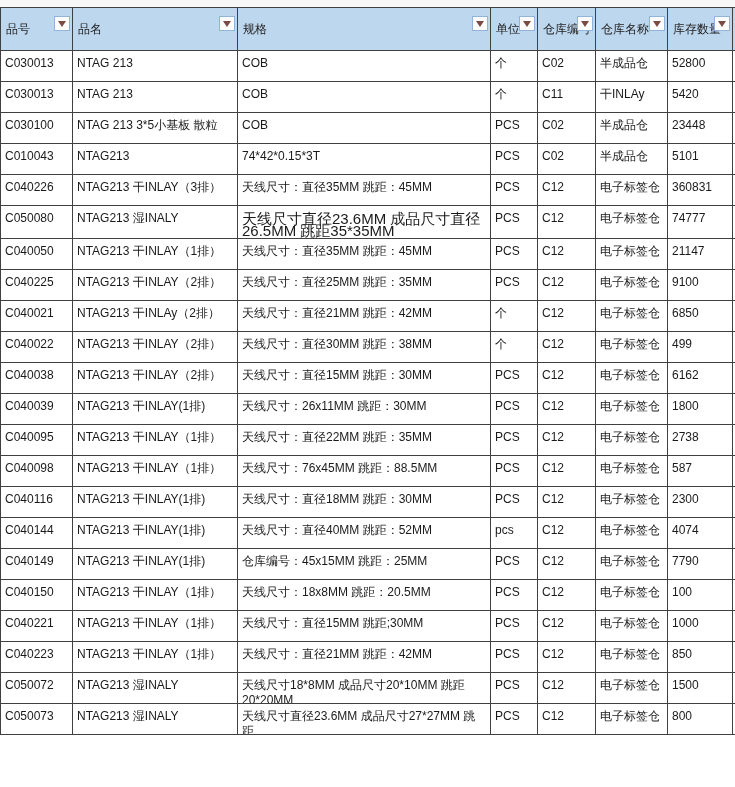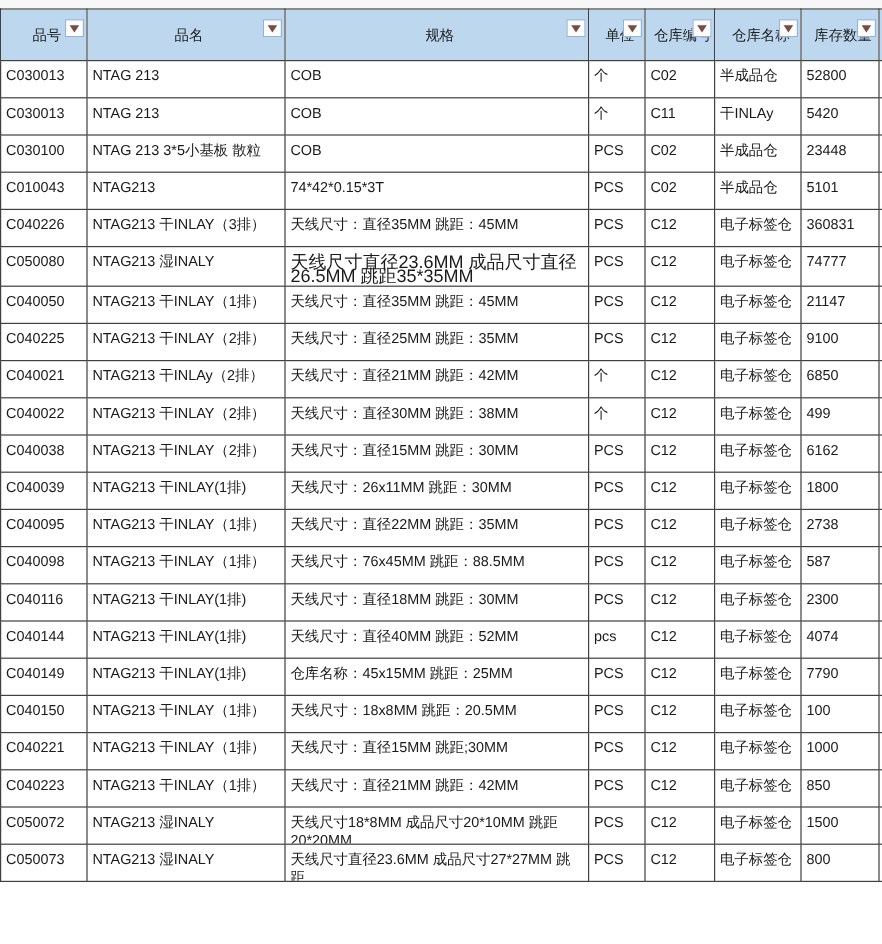--- a/index.html
+++ b/index.html
@@ -1,21 +1,21 @@
 <!DOCTYPE html>
 <html><head>
 <meta charset="utf-8">
 <style>
   html,body{margin:0;padding:0;width:735px;height:787px;overflow:hidden;background:#fff;
     font-family:"Liberation Sans","DejaVu Sans",sans-serif;}
   .top-strip{height:7px;width:735px;background:#f7f7f7;}
   table{border-collapse:collapse;table-layout:fixed;width:735px;}
   th,td{border:1px solid #404040;padding:0;background:#fff;overflow:hidden;
     font-size:12px;color:#1a1a1a;font-weight:normal;text-align:left;vertical-align:top;}
-  th{background:#BDD7EE;height:42px;position:relative;text-align:center;}
+  th{background:#BDD7EE;height:42px;position:relative;}
   td{height:25px;}
   .hlabel{display:inline-block;padding:14px 0 0 5px;line-height:14px;font-size:12px;color:#222;}
   .filter-btn{position:absolute;top:8px;right:2px;width:16px;height:15px;background:#fdfdfd;
     border:1px solid #92b4da;display:flex;align-items:center;justify-content:center;box-sizing:border-box;}
   .filter-arrow{width:0;height:0;border-left:4px solid transparent;border-right:4px solid transparent;
     border-top:6px solid #7A4A45;display:block;}
   .ci{height:25px;overflow:hidden;padding:5px 4px 0 4px;line-height:15px;box-sizing:content-box;
     word-break:break-all;}
   .l2{display:block;}
   tr.spec-small .c-spec .ci{font-size:15px;padding-top:7px;line-height:12px;}
@@ -471,21 +471,21 @@
     <td class="c-x"></td>
   </tr>
       <tr>
     <td class="c-item">
           <div class="ci">C040149</div>
         </td>
     <td class="c-name">
           <div class="ci">NTAG213 干INLAY(1排)</div>
         </td>
     <td class="c-spec">
-          <div class="ci"><span>仓库名称：45x15MM 跳距：25MM</span><span class="l2"></span></div>
+          <div class="ci"><span>仓库编号：45x15MM 跳距：25MM</span><span class="l2"></span></div>
         </td>
     <td class="c-unit">
           <div class="ci">PCS</div>
         </td>
     <td class="c-code">
           <div class="ci">C12</div>
         </td>
     <td class="c-wname">
           <div class="ci">电子标签仓</div>
         </td>

